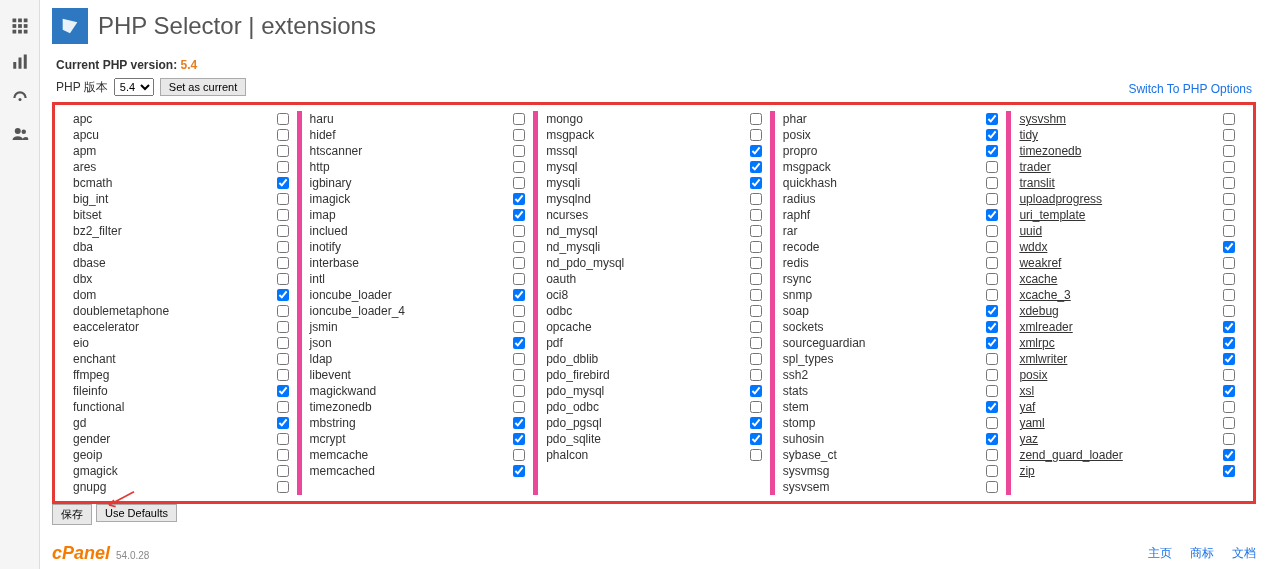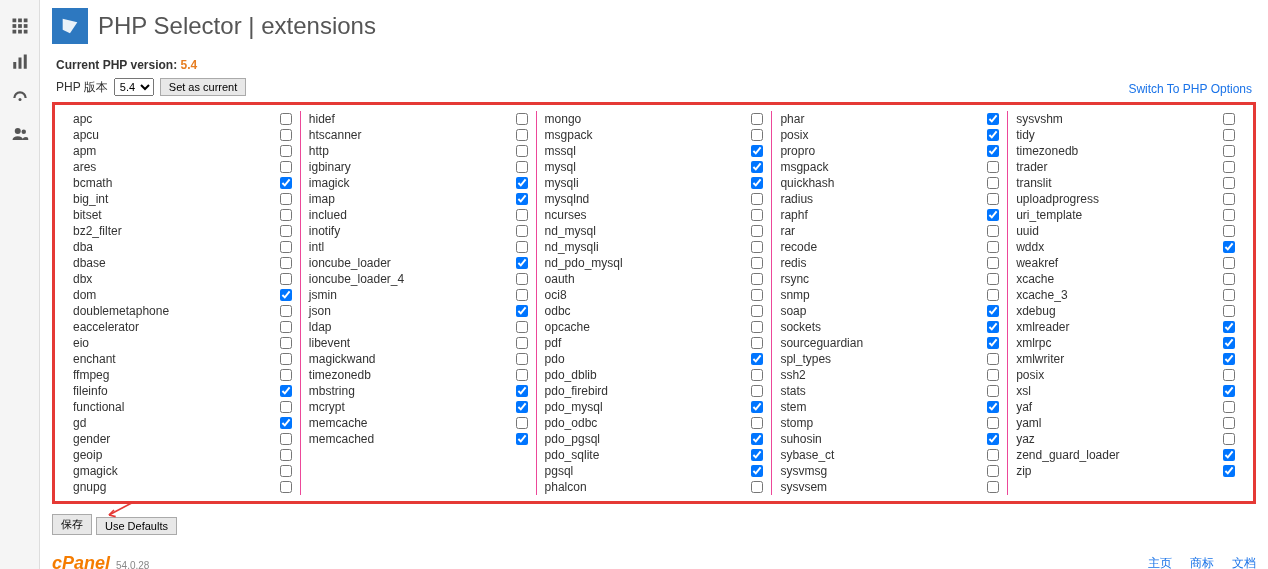--- a/index.html
+++ b/index.html
@@ -16,25 +16,25 @@
 .version-row { display: flex; justify-content: space-between; align-items: flex-end; margin-bottom: 6px; padding: 0 4px; }
 .version-left { font-size: 12px; }
 .version-left .curver { font-weight: bold; }
 .version-left .curver-num { color: #e67e22; font-weight: bold; }
 .php-ver-row { margin-top: 6px; display: flex; align-items: center; gap: 6px; font-size: 12px; }
 .php-ver-row select { font-size: 11px; padding: 1px; }
 .btn { font-size: 11px; padding: 2px 8px; background: #e8e8e8; border: 1px solid #aaa; cursor: pointer; }
 .switch-link { color: #1a73e8; font-size: 12px; cursor: pointer; }
 .ext-box { border: 3px solid #e53935; padding: 6px 10px; }
 .ext-grid { display: flex; gap: 0; }
-.ext-col { flex: 1; border-right: 1px solid #ec4899; padding: 0 8px; }
-.ext-col:last-child { border-right: none; }
+.ext-col { flex: 1; border-right: 5px solid #ec4899; padding: 0 8px; }
+.ext-col:last-child { border-right: none; text-decoration: underline; }
 .ext-row { display: flex; justify-content: space-between; align-items: center; height: 16px; font-size: 12px; color: #333; }
 .ext-row input[type=checkbox] { margin: 0; width: 12px; height: 12px; }
-.actions { margin-top: 10px; display: flex; gap: 4px; align-items: flex-end; position: relative; }
+.actions { display: flex; gap: 4px; align-items: flex-start; position: relative; }
 .arrow { position: absolute; left: 50px; top: -14px; }
 .arrow svg { width: 34px; height: 20px; }
 .footer { display: flex; justify-content: space-between; align-items: center; margin-top: 18px; font-size: 12px; }
 .cpanel-logo { display: flex; align-items: baseline; gap: 6px; }
 .cpanel-logo .brand { font-style: italic; font-weight: bold; color: #f57c00; font-size: 18px; }
 .cpanel-logo .ver { color: #888; font-size: 10px; }
 .footer-links { display: flex; gap: 18px; }
 .footer-links span { color: #1a73e8; cursor: pointer; }
 </style>
 </head>
@@ -198,20 +198,24 @@
               <span>gmagick</span>
               <input type="checkbox" style="">
             </div>
             <div class="ext-row">
               <span>gnupg</span>
               <input type="checkbox" style="">
             </div>
           </div>
           <div class="ext-col">
             <div class="ext-row">
+              <span>haru</span>
+              <input type="checkbox" style="">
+            </div>
+            <div class="ext-row">
               <span>hidef</span>
               <input type="checkbox" style="">
             </div>
             <div class="ext-row">
               <span>htscanner</span>
               <input type="checkbox" style="">
             </div>
             <div class="ext-row">
               <span>http</span>
               <input type="checkbox" style="">
@@ -227,20 +231,24 @@
             <div class="ext-row">
               <span>imap</span>
               <input type="checkbox" checked="" style="">
             </div>
             <div class="ext-row">
               <span>inclued</span>
               <input type="checkbox" style="">
             </div>
             <div class="ext-row">
               <span>inotify</span>
+              <input type="checkbox" style="">
+            </div>
+            <div class="ext-row">
+              <span>interbase</span>
               <input type="checkbox" style="">
             </div>
             <div class="ext-row">
               <span>intl</span>
               <input type="checkbox" style="">
             </div>
             <div class="ext-row">
               <span>ioncube_loader</span>
               <input type="checkbox" checked="" style="">
             </div>
@@ -344,24 +352,20 @@
             </div>
             <div class="ext-row">
               <span>opcache</span>
               <input type="checkbox" style="">
             </div>
             <div class="ext-row">
               <span>pdf</span>
               <input type="checkbox" style="">
             </div>
             <div class="ext-row">
-              <span>pdo</span>
-              <input type="checkbox" checked="" style="">
-            </div>
-            <div class="ext-row">
               <span>pdo_dblib</span>
               <input type="checkbox" style="">
             </div>
             <div class="ext-row">
               <span>pdo_firebird</span>
               <input type="checkbox" style="">
             </div>
             <div class="ext-row">
               <span>pdo_mysql</span>
               <input type="checkbox" checked="" style="">
@@ -369,24 +373,20 @@
             <div class="ext-row">
               <span>pdo_odbc</span>
               <input type="checkbox" style="">
             </div>
             <div class="ext-row">
               <span>pdo_pgsql</span>
               <input type="checkbox" checked="" style="">
             </div>
             <div class="ext-row">
               <span>pdo_sqlite</span>
-              <input type="checkbox" checked="" style="">
-            </div>
-            <div class="ext-row">
-              <span>pgsql</span>
               <input type="checkbox" checked="" style="">
             </div>
             <div class="ext-row">
               <span>phalcon</span>
               <input type="checkbox" style="">
             </div>
           </div>
           <div class="ext-col">
             <div class="ext-row">
               <span>phar</span>

